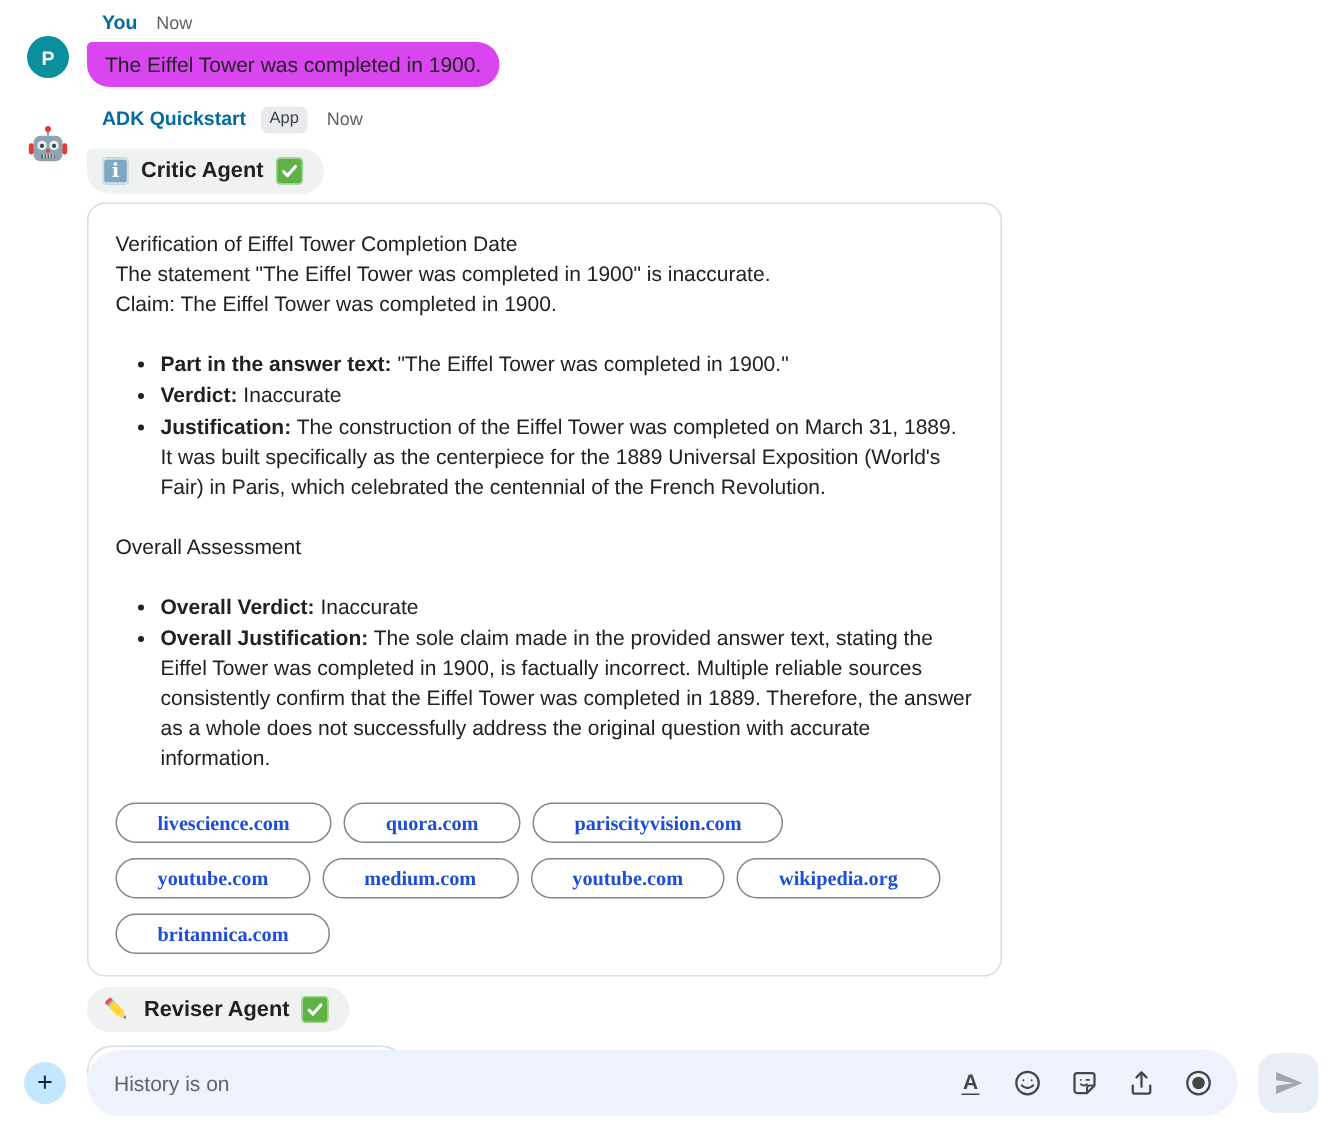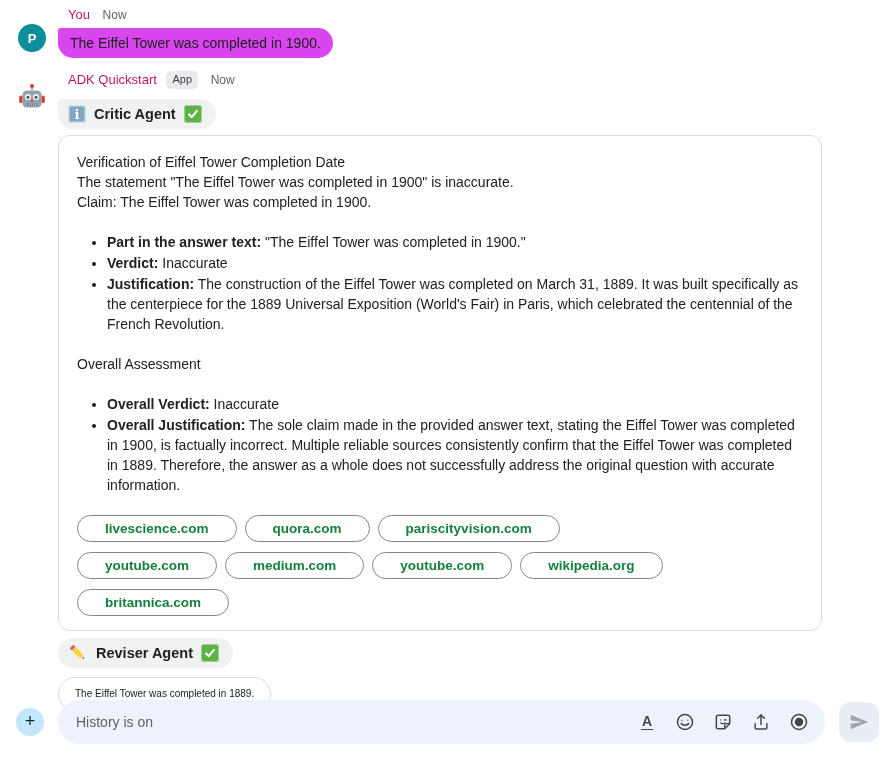--- a/index.html
+++ b/index.html
@@ -5,21 +5,21 @@
   * { box-sizing: border-box; }
   html, body { margin: 0; padding: 0; }
   body {
     width: 891px; height: 759px; position: relative; overflow: hidden;
     background: #ffffff; color: #1f1f1f;
     font-family: "Liberation Sans", sans-serif;
   }
   .chat { position: absolute; top: 0; left: 0; right: 0; }
 
   .msg-header { margin: 7px 0 5px 68px; font-size: 13px; line-height: 15px; }
-  .sender-name { font-weight: normal; color: #be185d; text-align: center; }
+  .sender-name { font-weight: bold; color: #0369a1; text-align: center; }
   .msg-time { color: #5f6368; font-size: 12px; margin-left: 9px; }
   .app-badge {
     display: inline-block; background: #e9eaed; color: #3c4043;
     font-size: 11px; font-weight: normal; border-radius: 5px;
     padding: 1px 6px 2px; margin-left: 6px; vertical-align: 1px;
   }
 
   .avatar {
     position: absolute; left: 18px; width: 28px; height: 28px;
     border-radius: 50%; display: flex; align-items: center; justify-content: center;
@@ -43,38 +43,38 @@
 
   .emoji-sq {
     width: 18px; height: 18px; border-radius: 3px; flex: 0 0 auto;
     display: flex; align-items: center; justify-content: center;
   }
   .info-sq { background: #7ea7c2; box-shadow: inset 0 0 0 1.5px rgba(255,255,255,0.65); }
   .info-sq span { color: #fff; font-family: "DejaVu Serif", serif; font-size: 13px; font-weight: bold; line-height: 1; }
   .check-sq { background: #5fb246; box-shadow: inset 0 0 0 1px rgba(255,255,255,0.4); }
 
   .card {
-    margin: 6px 0 0 58px; width: 764px;
+    margin: 6px 0 0 58px; width: 610px;
     border: 1px solid #dadce0; border-radius: 12px;
     padding: 16px 18px 12px; background: #fff;
     font-size: 14px; line-height: 20px; color: #202124;
   }
   .card p { margin: 0; }
   .card ul { margin: 20px 0; padding-left: 30px; }
   .card li { margin: 1px 0; }
   .b { font-weight: bold; }
   .overall-heading { margin: 20px 0 !important; }
 
   .chip-rows { margin-top: 16px; }
   .chip-row { display: flex; gap: 8px; margin-bottom: 10px; }
   .chip {
     display: inline-block; background: #ffffff; border: 1px solid #80868b;
     border-radius: 15px; padding: 4px 27px;
-    color: #15803d; font-weight: bold; font-size: 13.5px; line-height: 17px;
-    cursor: pointer; white-space: nowrap;
+    color: #1d4ed8; font-weight: bold; font-size: 13.5px; line-height: 17px;
+    cursor: pointer; white-space: nowrap; font-family: Liberation Serif, serif;
   }
 
   .white-bubble {
     margin: 9px 0 0 58px; display: inline-block; background: #fff;
     border: 1px solid #dadce0; border-radius: 18px; padding: 8px 16px;
     font-size: 10px; line-height: 16px; color: #202124;
   }
 
   .composer {
     position: absolute; left: 16px; right: 12px; bottom: 15px;

